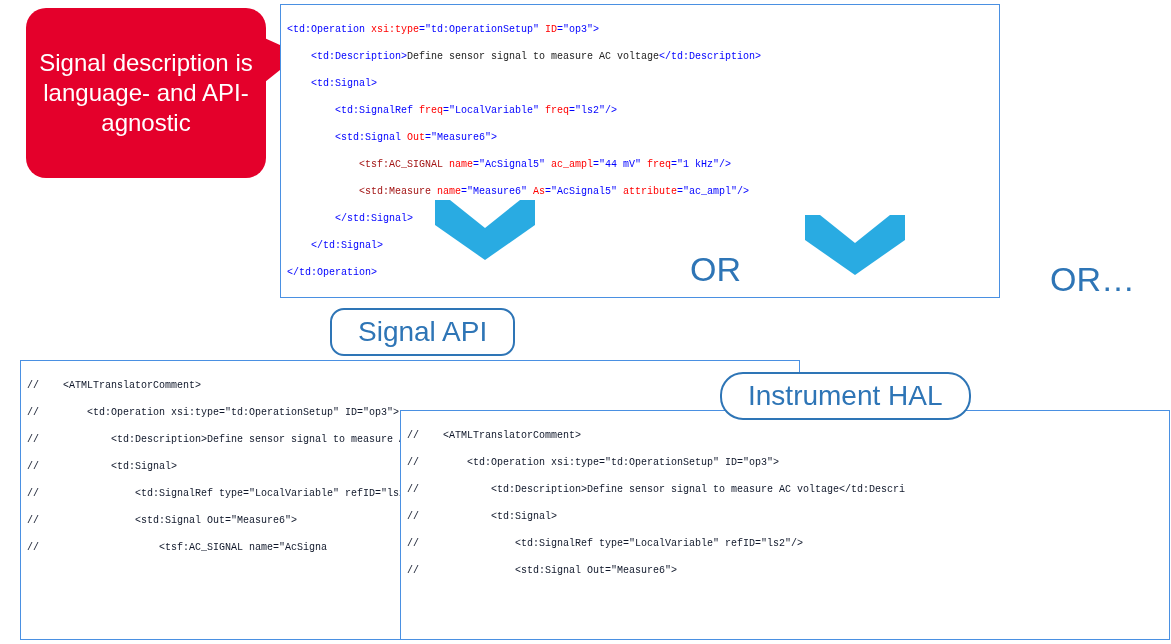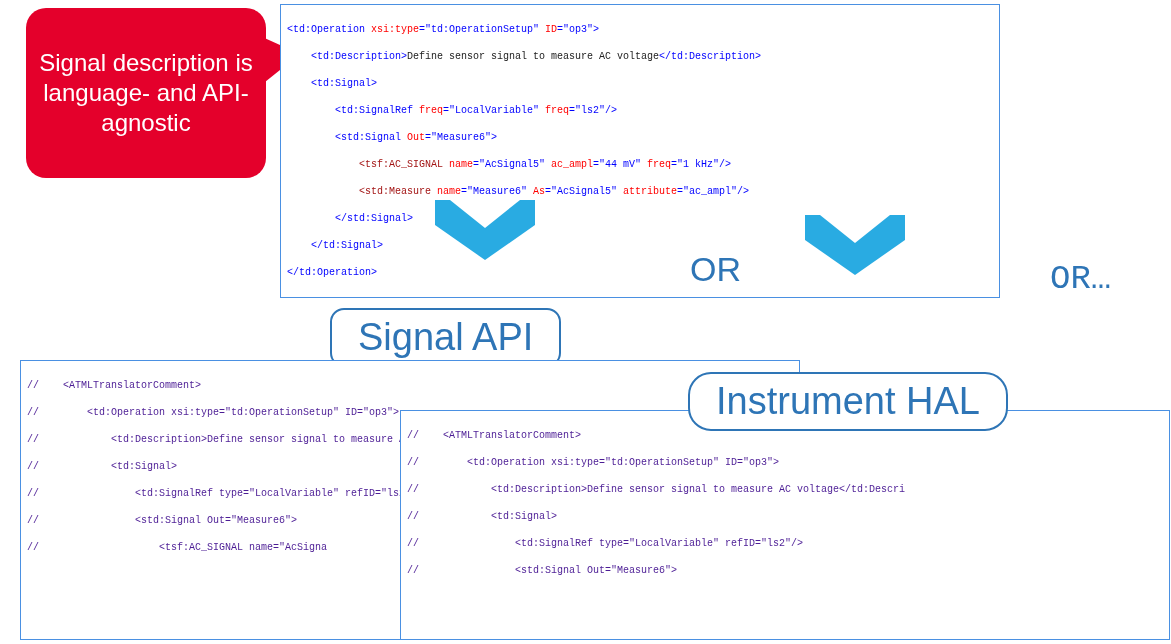--- a/index.html
+++ b/index.html
@@ -56,43 +56,43 @@
   .chevron svg { width: 100%; height: 100%; }
   .chev1 { top: 200px; left: 430px; }
   .chev2 { top: 215px; left: 800px; }
 
   .or-label {
     position: absolute;
     color: #2e75b6;
     font-size: 34px;
   }
   .or1 { top: 220px; left: 690px; margin-top: 30px; }
-  .or2 { top: 260px; left: 1050px; font-family: Liberation Mono, monospace; }
+  .or2 { top: 260px; left: 1050px; }
 
   .pill {
     position: absolute;
     border: 2px solid #2e75b6;
     border-radius: 14px;
     background: #fff;
     color: #2e75b6;
-    font-size: 38px;
+    font-size: 28px;
     padding: 6px 26px;
     text-align: center;
   }
   .pill-signal { top: 308px; left: 330px; }
-  .pill-hal { top: 372px; left: 688px; border-radius: 23px; }
+  .pill-hal { top: 372px; left: 720px; border-radius: 23px; }
 
   
   .t-blue { color: #0000ff; }
   .t-brown { color: #a31515; }
   .t-attr { color: #ff0000; }
   .t-black { color: #222; margin-top: 19px; }
   .line { display: block; }
 
-  .cmt { color: #4c1d95; }
+  .cmt { color: #0f172a; }
 </style>
 </head>
 <body>
 
 <div class="callout">
   <span>Signal description is language- and  API-agnostic</span>
 </div>
 
 <div class="code-box xml-box">
 <span class="line"><span class="t-blue">&lt;td:Operation</span><span class="t-attr"> xsi:type</span><span class="t-blue">="td:OperationSetup"</span><span class="t-attr"> ID</span><span class="t-blue">="op3"&gt;</span></span>

